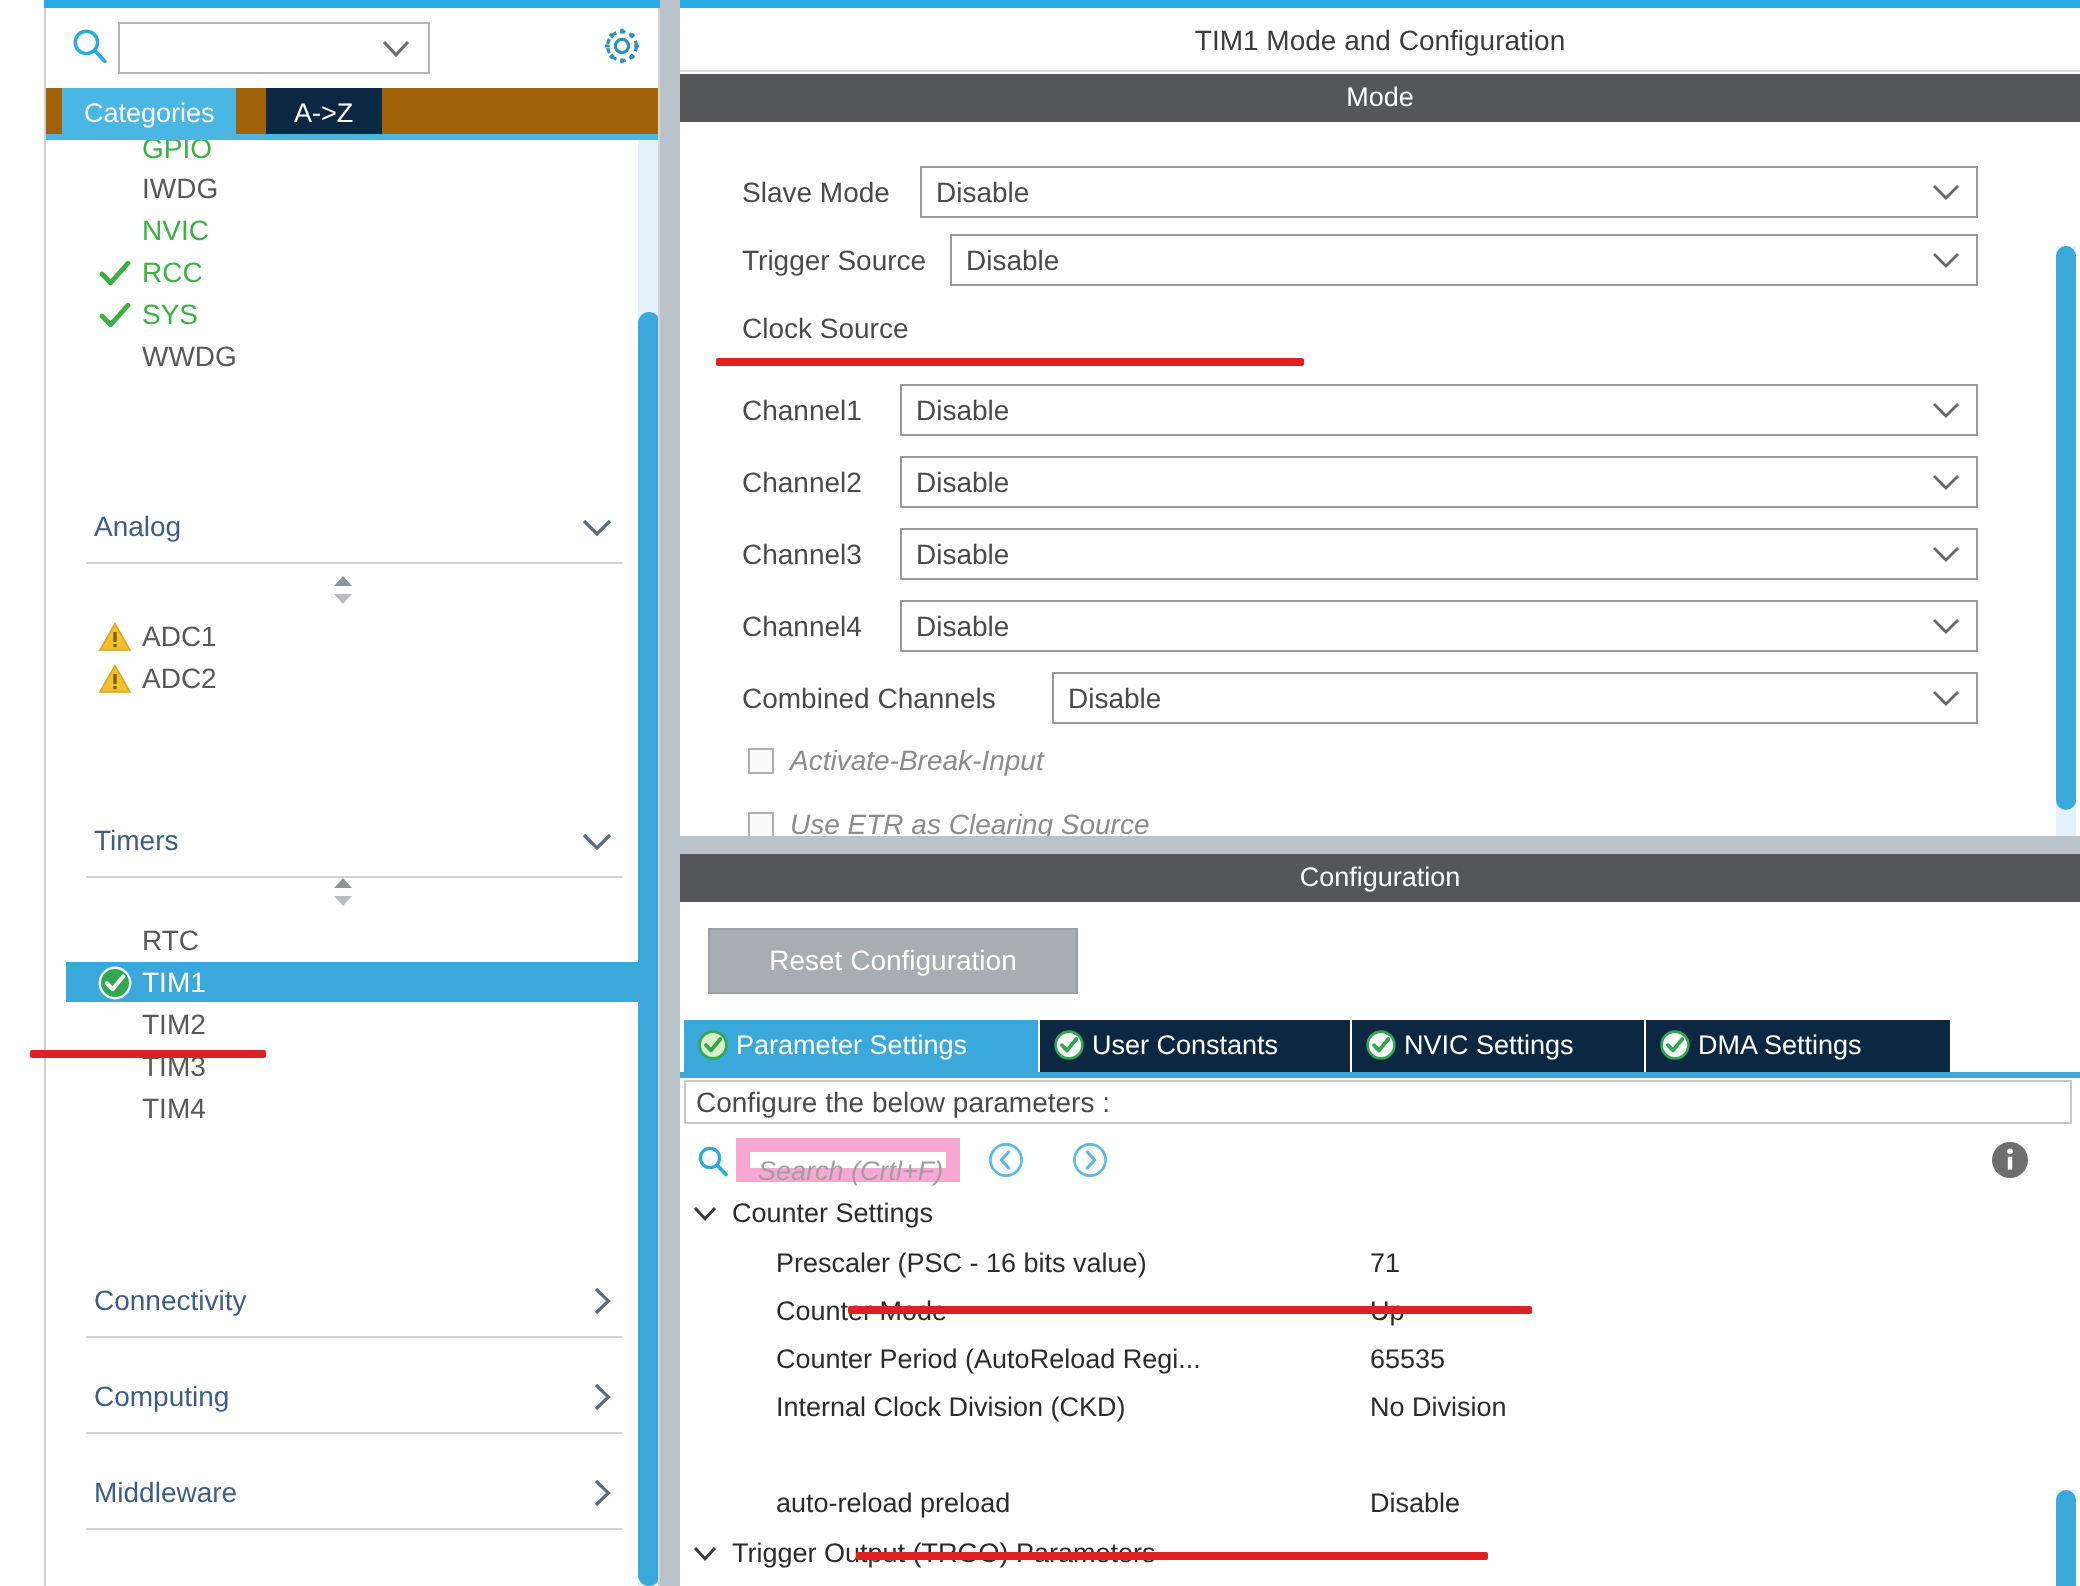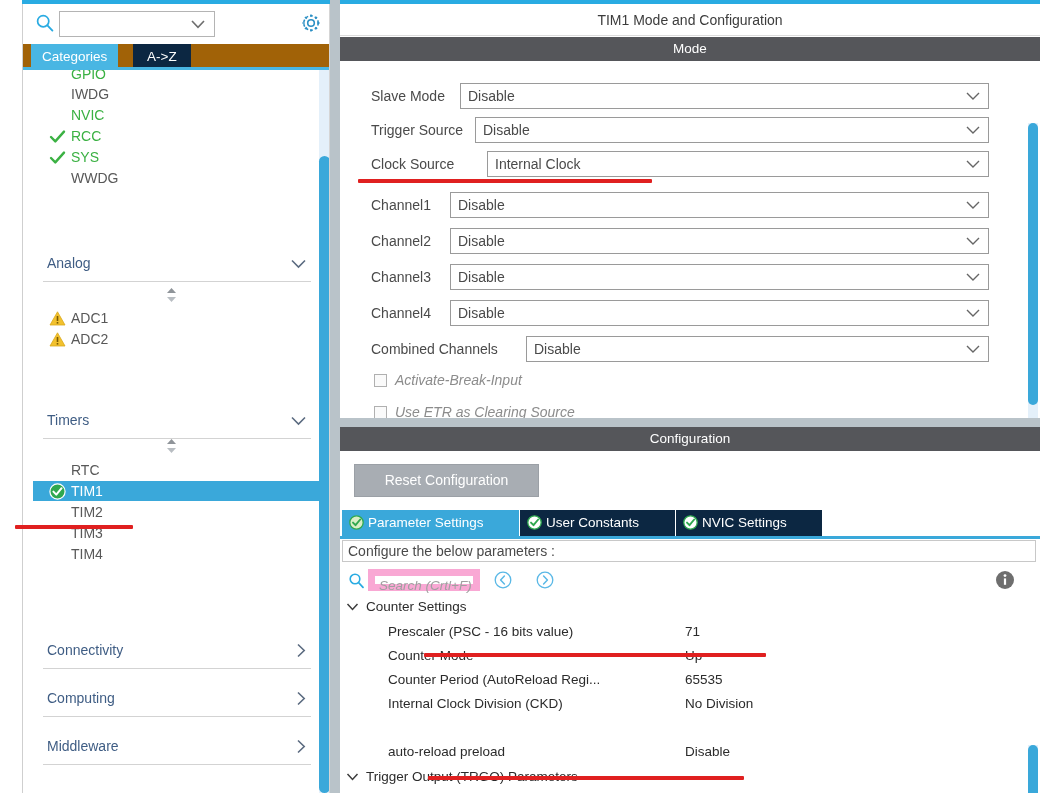--- a/index.html
+++ b/index.html
@@ -357,26 +357,20 @@
         <div class="combo" style="left:135px; width:514px;">
           <span class="cval">Disable</span>
           <svg class="cchev" width="14" height="9" viewBox="0 0 14 9">
               <polyline points="1,1 7,7 13,1" fill="none" stroke="#666" stroke-width="1.4"></polyline>
             </svg>
         </div>
       </div>
 
       <div class="frow" style="top:89px;">
         <span class="flabel" style="left:31px;">Clock Source</span>
-        <div class="combo" style="left:147px; width:502px;">
-          <span class="cval">Internal Clock</span>
-          <svg class="cchev" width="14" height="9" viewBox="0 0 14 9">
-              <polyline points="1,1 7,7 13,1" fill="none" stroke="#666" stroke-width="1.4"></polyline>
-            </svg>
-        </div>
       </div>
 
       <div class="frow" style="top:130px;">
         <span class="flabel" style="left:31px;">Channel1</span>
         <div class="combo" style="left:110px; width:539px;">
           <span class="cval">Disable</span>
           <svg class="cchev" width="14" height="9" viewBox="0 0 14 9">
               <polyline points="1,1 7,7 13,1" fill="none" stroke="#666" stroke-width="1.4"></polyline>
             </svg>
         </div>
@@ -458,20 +452,27 @@
           </svg>
           <span>User Constants</span>
         </div>
         <div class="ptab" style="left:336px; width:147px;">
           <svg class="tick" viewBox="0 0 15 15">
             <circle cx="7.5" cy="7.5" r="6.7" fill="#ffffff" stroke="#2fa84f" stroke-width="1.3"></circle>
             <polyline points="4,7.6 6.5,10.2 11.2,4.5" fill="none" stroke="#2fa84f" stroke-width="1.9" stroke-linecap="round" stroke-linejoin="round"></polyline>
           </svg>
           <span>NVIC Settings</span>
         </div>
+        <div class="ptab" style="left:483px; width:152px; border-right:none;">
+          <svg class="tick" viewBox="0 0 15 15">
+            <circle cx="7.5" cy="7.5" r="6.7" fill="#ffffff" stroke="#2fa84f" stroke-width="1.3"></circle>
+            <polyline points="4,7.6 6.5,10.2 11.2,4.5" fill="none" stroke="#2fa84f" stroke-width="1.9" stroke-linecap="round" stroke-linejoin="round"></polyline>
+          </svg>
+          <span>DMA Settings</span>
+        </div>
       </div>
       <div class="tabstrip-underline"></div>
 
       <div class="configure-line">
         <span>Configure the below parameters :</span>
       </div>
 
       <div class="searchbar">
         <svg class="sicon" viewBox="0 0 17 17">
           <circle cx="7" cy="7" r="4.8" fill="none" stroke="#29abe2" stroke-width="1.6"></circle>

